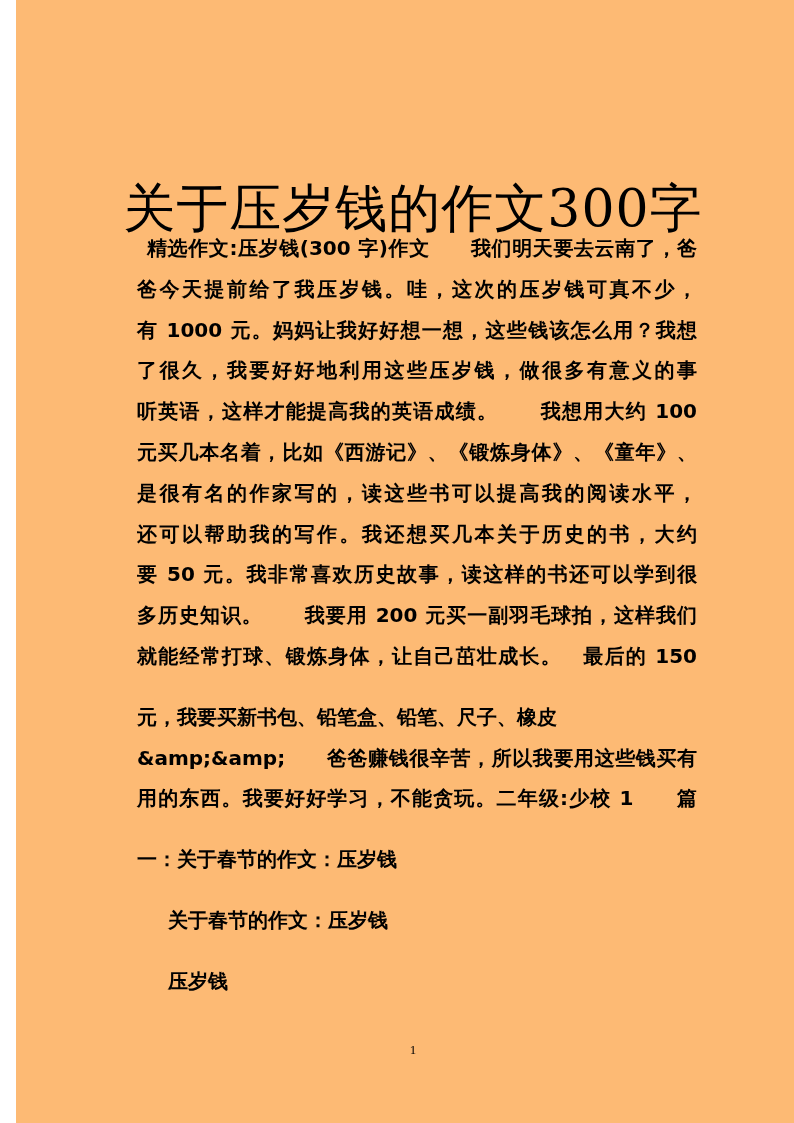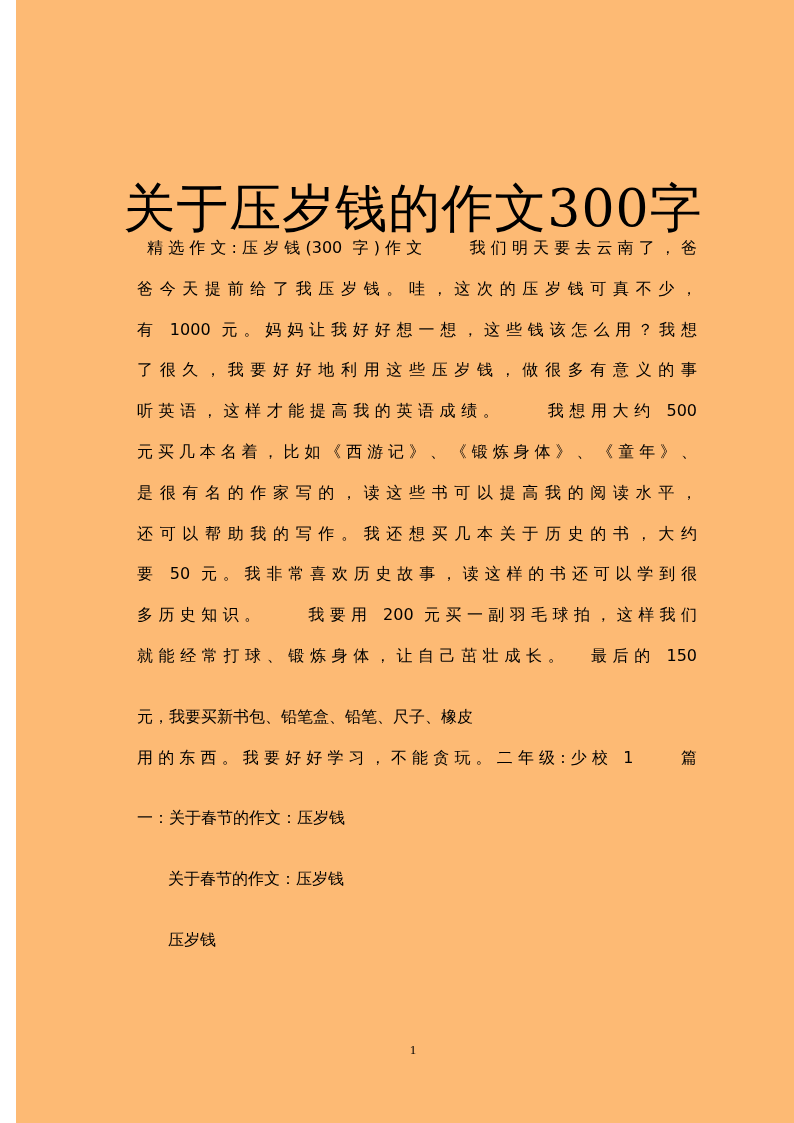--- a/index.html
+++ b/index.html
@@ -37,22 +37,22 @@
     }
     .body-text {
       position: absolute;
       left: 121px;
       top: 228px;
       width: 560px;
     }
     .line {
       height: 40.8px;
       line-height: 40.8px;
-      font-size: 16px;
-      font-weight: normal;
+      font-size: 20px;
+      font-weight: bold;
       white-space: nowrap;
       font-family: "DejaVu Sans", "Liberation Sans", sans-serif;
       display: flex;
       justify-content: space-between;
     }
     .line.justify {
       text-align: justify;
       text-align-last: justify;
       display: block;
     }
@@ -81,28 +81,29 @@
 <body>
 
 <div class="page">
   <h1 class="title">关于压岁钱的作文300字</h1>
 
   <div class="body-text">
     <div class="line justify indent-small">精选作文:压岁钱(300 字)作文　　我们明天要去云南了，爸</div>
     <div class="line justify">爸今天提前给了我压岁钱。哇，这次的压岁钱可真不少，</div>
     <div class="line justify">有 1000 元。妈妈让我好好想一想，这些钱该怎么用？我想</div>
     <div class="line justify">了很久，我要好好地利用这些压岁钱，做很多有意义的事</div>
-    <div class="line justify">听英语，这样才能提高我的英语成绩。　　我想用大约 500</div>
+    <div class="line justify">听英语，这样才能提高我的英语成绩。　　我想用大约 100</div>
     <div class="line justify">元买几本名着，比如《西游记》、《锻炼身体》、《童年》、</div>
     <div class="line justify">是很有名的作家写的，读这些书可以提高我的阅读水平，</div>
     <div class="line justify">还可以帮助我的写作。我还想买几本关于历史的书，大约</div>
     <div class="line justify">要 50 元。我非常喜欢历史故事，读这样的书还可以学到很</div>
     <div class="line justify">多历史知识。　　我要用 200 元买一副羽毛球拍，这样我们</div>
     <div class="line justify">就能经常打球、锻炼身体，让自己茁壮成长。　最后的 150</div>
     <div class="line left">元，我要买新书包、铅笔盒、铅笔、尺子、橡皮</div>
+    <div class="line justify">&amp;amp;&amp;amp;　　爸爸赚钱很辛苦，所以我要用这些钱买有</div>
     <div class="line justify">用的东西。我要好好学习，不能贪玩。二年级:少校 1　　篇</div>
     <div class="line left">一：关于春节的作文：压岁钱</div>
     <div class="line left indent">关于春节的作文：压岁钱</div>
     <div class="line left indent">压岁钱</div>
   </div>
 
   <div class="page-number">1</div>
 </div>
 
 </body></html>

